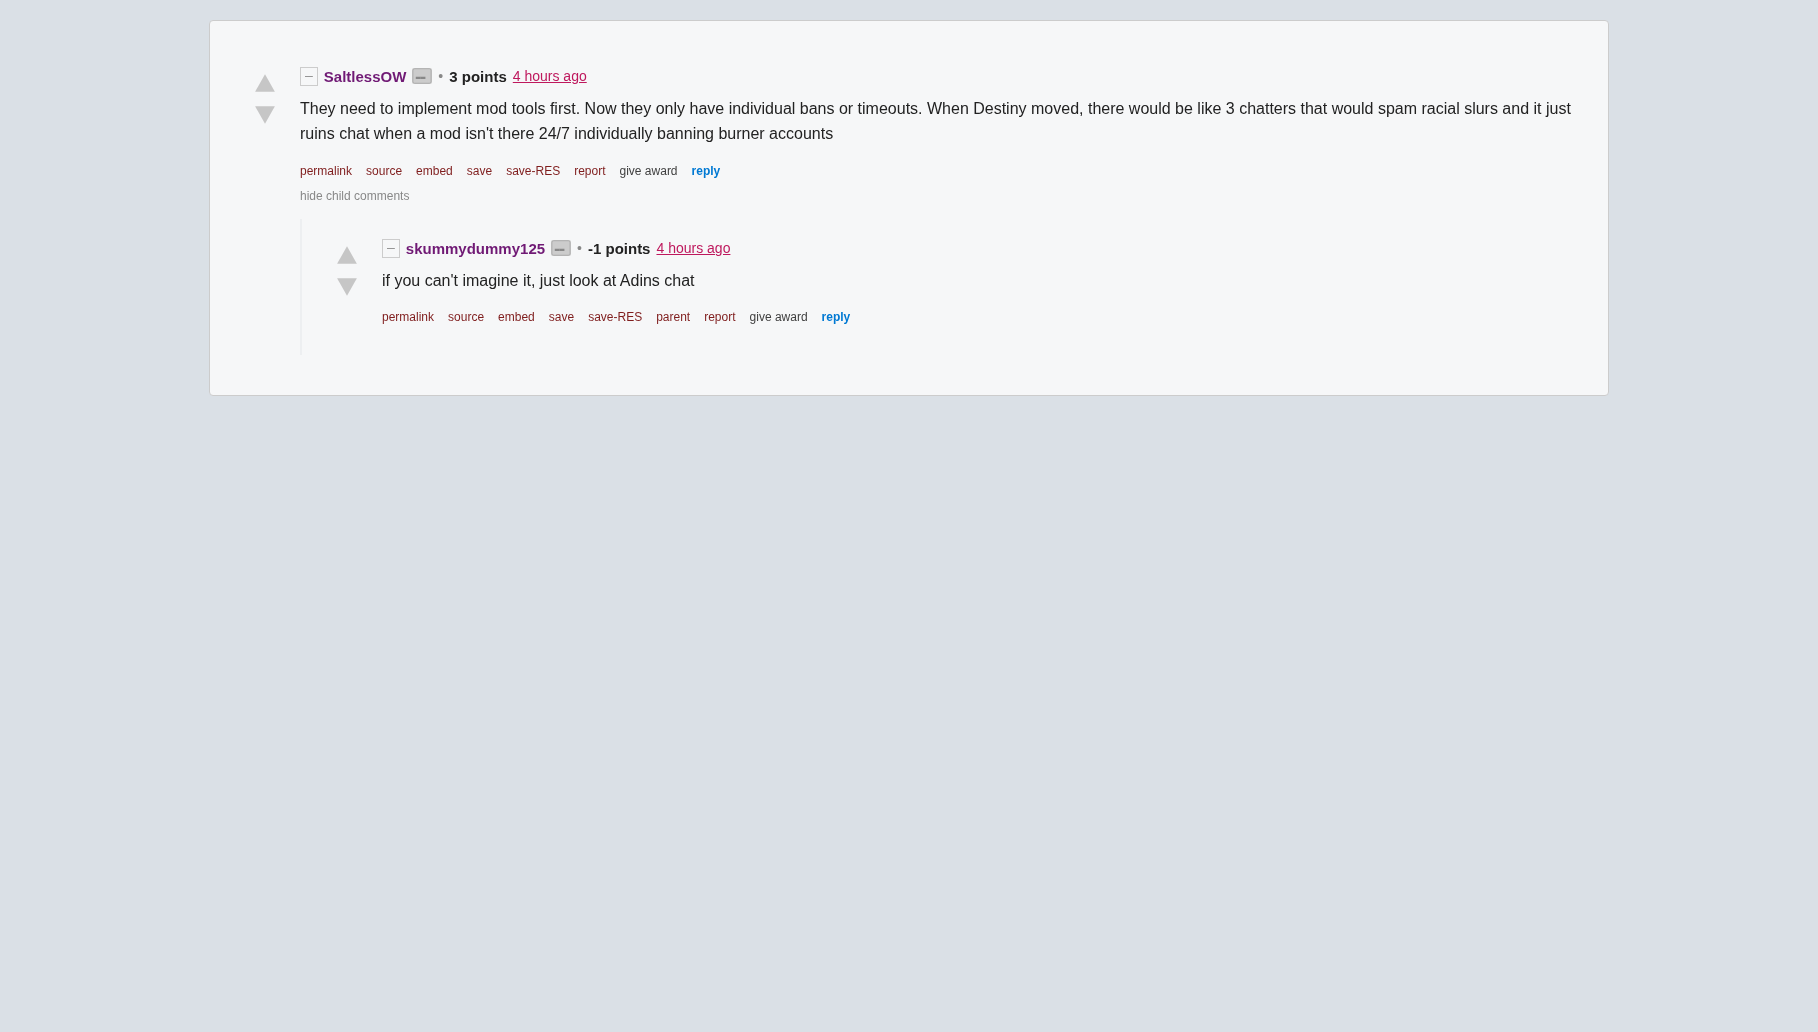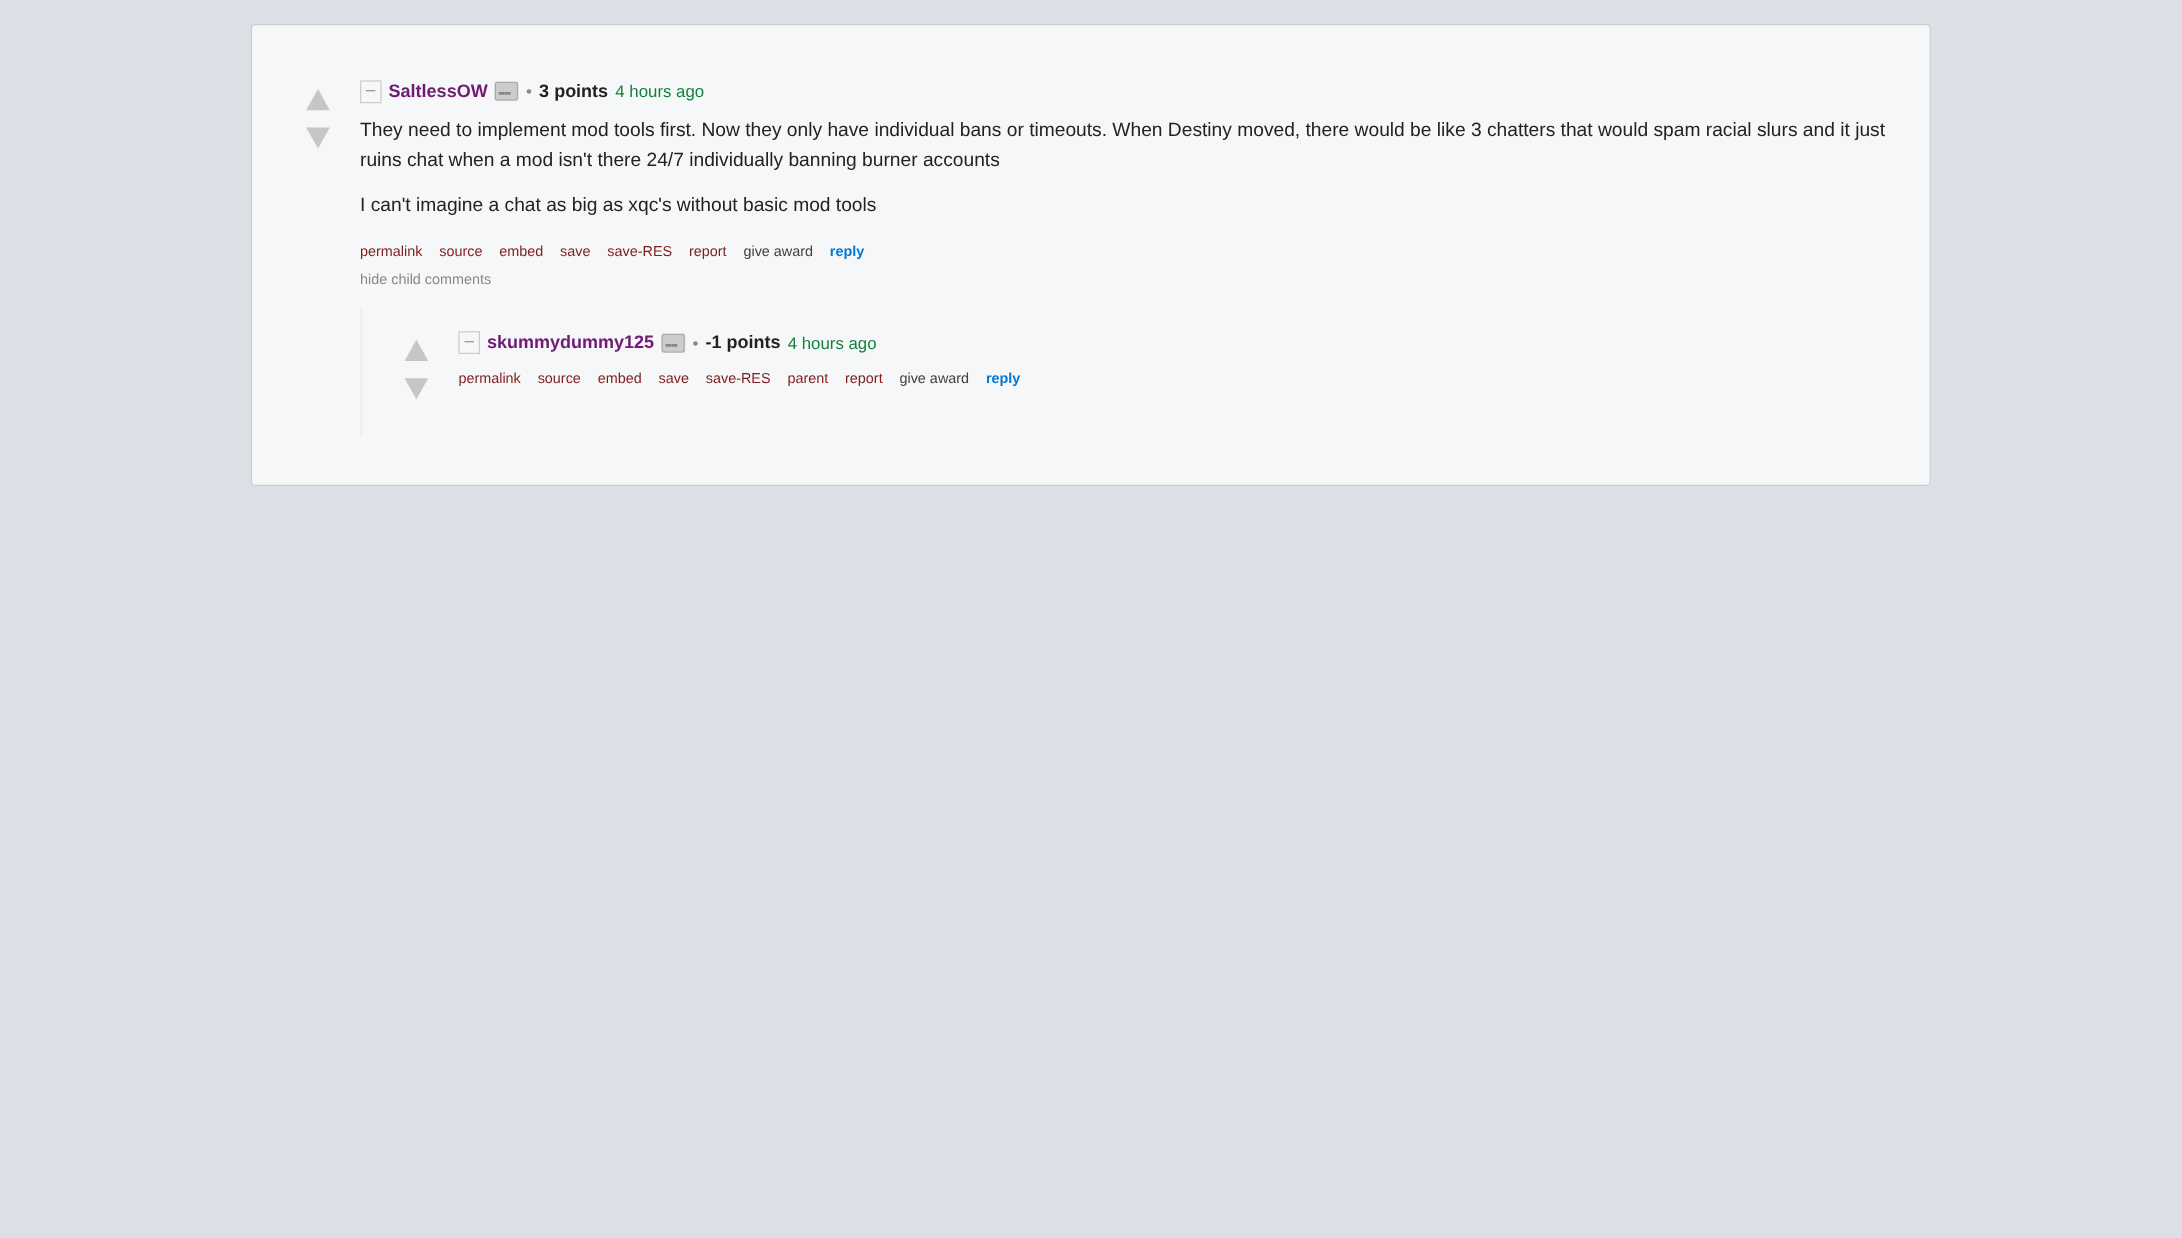--- a/index.html
+++ b/index.html
@@ -118,22 +118,23 @@
       font-size: 14px;
     }
 
     .points {
       font-weight: bold;
       font-size: 15px;
       color: #222;
     }
 
     .timestamp {
-      color: #15803d;
+      color: #be185d;
       font-size: 14px;
+      text-decoration: underline;
     }
 
     .comment-text {
       font-size: 16px;
       line-height: 1.6;
       color: #222;
       margin-bottom: 14px;
     }
 
     .comment-text p {
@@ -209,21 +210,20 @@
               <rect x="1" y="1" width="20" height="16" rx="2" ry="2" fill="#ccc" stroke="#aaa" stroke-width="1"></rect>
               <text x="4" y="13" font-size="9" fill="#888" font-family="monospace">▬▬</text>
             </svg>
           </span>
           <span class="bullet">•</span>
           <span class="points">3 points</span>
           <span class="timestamp">4 hours ago</span>
         </div>
         <div class="comment-text">
           <p>They need to implement mod tools first. Now they only have individual bans or timeouts. When Destiny moved, there would be like 3 chatters that would spam racial slurs and it just ruins chat when a mod isn't there 24/7 individually banning burner accounts</p>
-          <p>I can't imagine a chat as big as xqc's without basic mod tools</p>
         </div>
         <div class="action-bar-row">
           <a class="action-link">permalink</a>
           <a class="action-link">source</a>
           <a class="action-link">embed</a>
           <a class="action-link">save</a>
           <a class="action-link">save-RES</a>
           <a class="action-link">report</a>
           <a class="action-link give-award">give award</a>
           <a class="action-link reply">reply</a>
@@ -255,20 +255,23 @@
             <span class="user-icon">
               <svg class="user-icon-svg" viewBox="0 0 22 18" xmlns="http://www.w3.org/2000/svg">
                 <rect x="1" y="1" width="20" height="16" rx="2" ry="2" fill="#ccc" stroke="#aaa" stroke-width="1"></rect>
                 <text x="4" y="13" font-size="9" fill="#888" font-family="monospace">▬▬</text>
               </svg>
             </span>
             <span class="bullet">•</span>
             <span class="points">-1 points</span>
             <span class="timestamp">4 hours ago</span>
           </div>
+          <div class="comment-text">
+            <p>if you can't imagine it, just look at Adins chat</p>
+          </div>
           <div class="action-bar-row">
             <a class="action-link">permalink</a>
             <a class="action-link">source</a>
             <a class="action-link">embed</a>
             <a class="action-link">save</a>
             <a class="action-link">save-RES</a>
             <a class="action-link">parent</a>
             <a class="action-link">report</a>
             <a class="action-link give-award">give award</a>
             <a class="action-link reply">reply</a>

